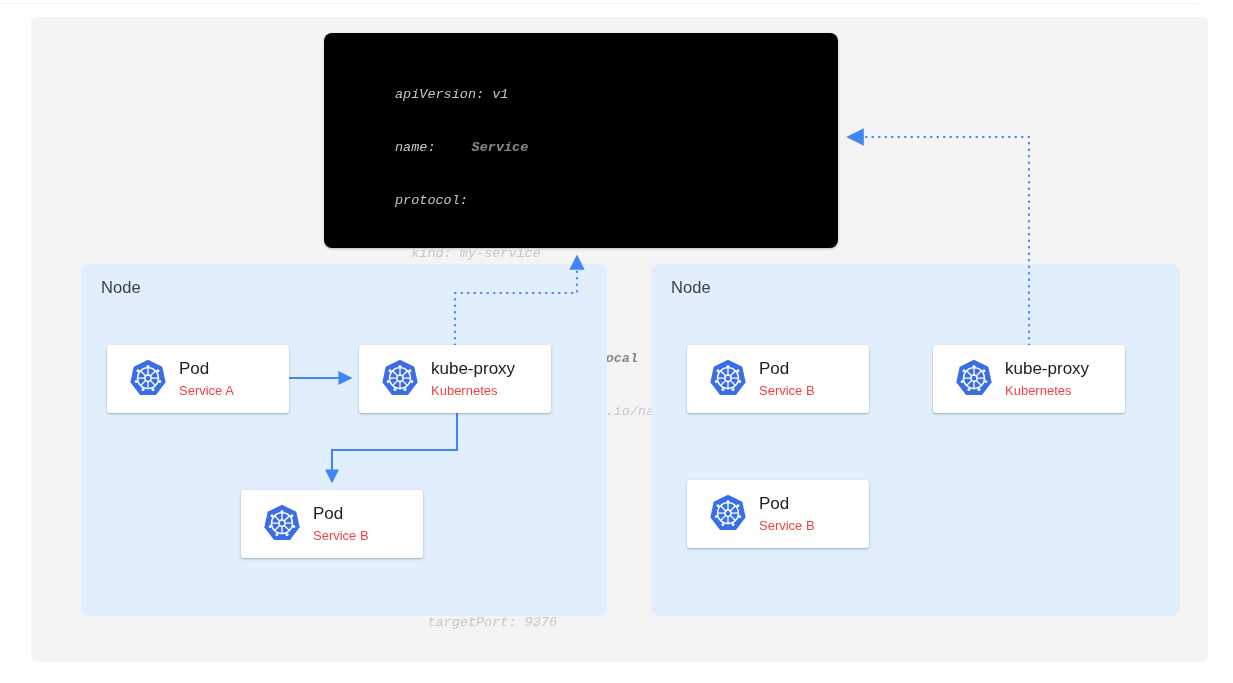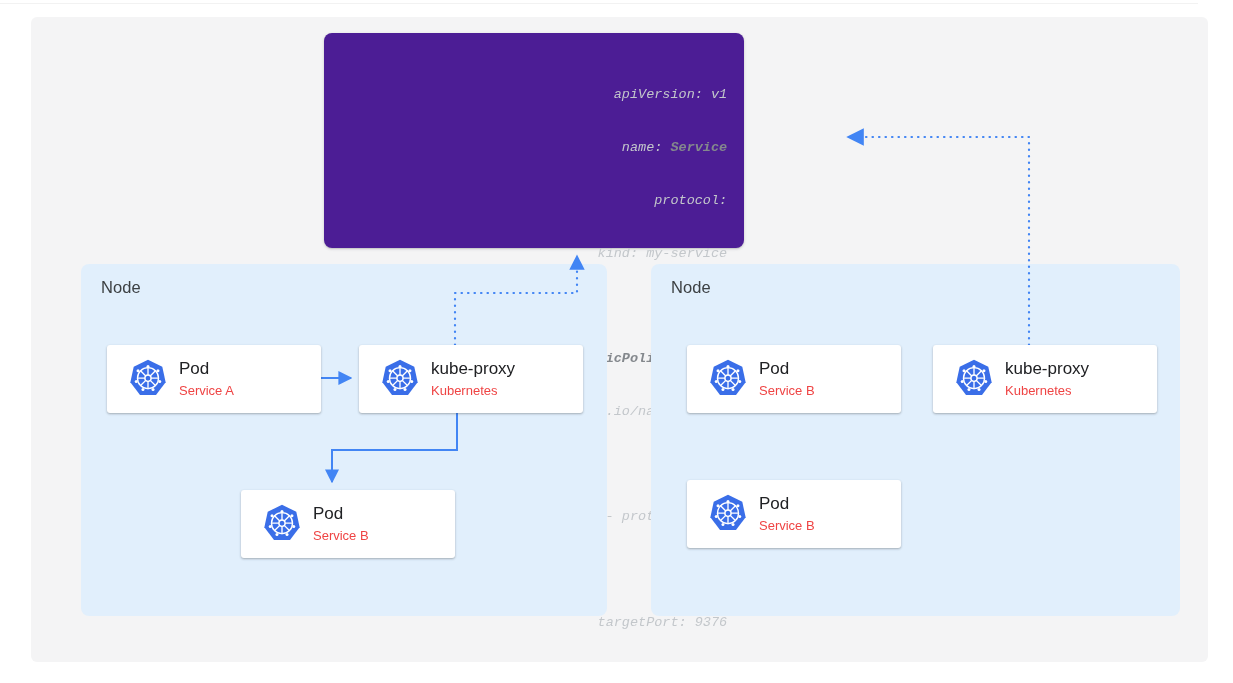--- a/index.html
+++ b/index.html
@@ -24,39 +24,38 @@
     position: absolute;
     left: 31px; top: 17px;
     width: 1177px; height: 645px;
     background: #f4f4f5;
     border-radius: 6px;
   }
   
   #yaml-card {
     position: absolute;
     left: 324px; top: 33px;
-    width: 420px; height: 215px;
-    background: #4c1d95;
+    width: 514px; height: 215px;
+    background: #000000;
     border-radius: 8px;
     box-shadow: 0 1px 3px rgba(60,64,67,.22), 0 1px 1px rgba(60,64,67,.10);
-    text-align: right;
   }
   #yaml-code {
     position: absolute;
     left: 71px; top: 18px;
     font-family: "Liberation Mono", "DejaVu Sans Mono", monospace;
     font-style: italic;
     font-size: 13.5px;
     line-height: 17.6px;
     color: #c3c7cb;
     white-space: pre;
   }
   #yaml-code .ln { display: block; }
   #yaml-code .b { font-weight: bold; color: #84888d; }
-  #yaml-code .bk { font-weight: bold; color: #84888d; }
+  #yaml-code .bk { font-weight: bold; color: #84888d; margin-left: 28px; }
 
   
   .node-panel {
     position: absolute;
     background: #e1effc;
     border-radius: 8px;
     padding-left: 24px;
   }
   #node-left  { left: 81px;  top: 264px; width: 502px; height: 352px; }
   #node-right { left: 651px; top: 264px; width: 505px; height: 352px; }
@@ -69,21 +68,20 @@
   }
 
   
   .card {
     position: absolute;
     background: #ffffff;
     border-radius: 3px;
     box-shadow: 0 1px 2px rgba(60,64,67,.28), 0 1px 3px rgba(60,64,67,.12);
     display: flex;
     align-items: center;
-    padding-left: 32px;
   }
   .card .k8s-logo {
     position: absolute;
     left: 20px; top: 50%;
     transform: translateY(-50%);
     width: 42px; height: 42px;
   }
   .card .card-text {
     position: absolute;
     left: 72px; top: 50%;

